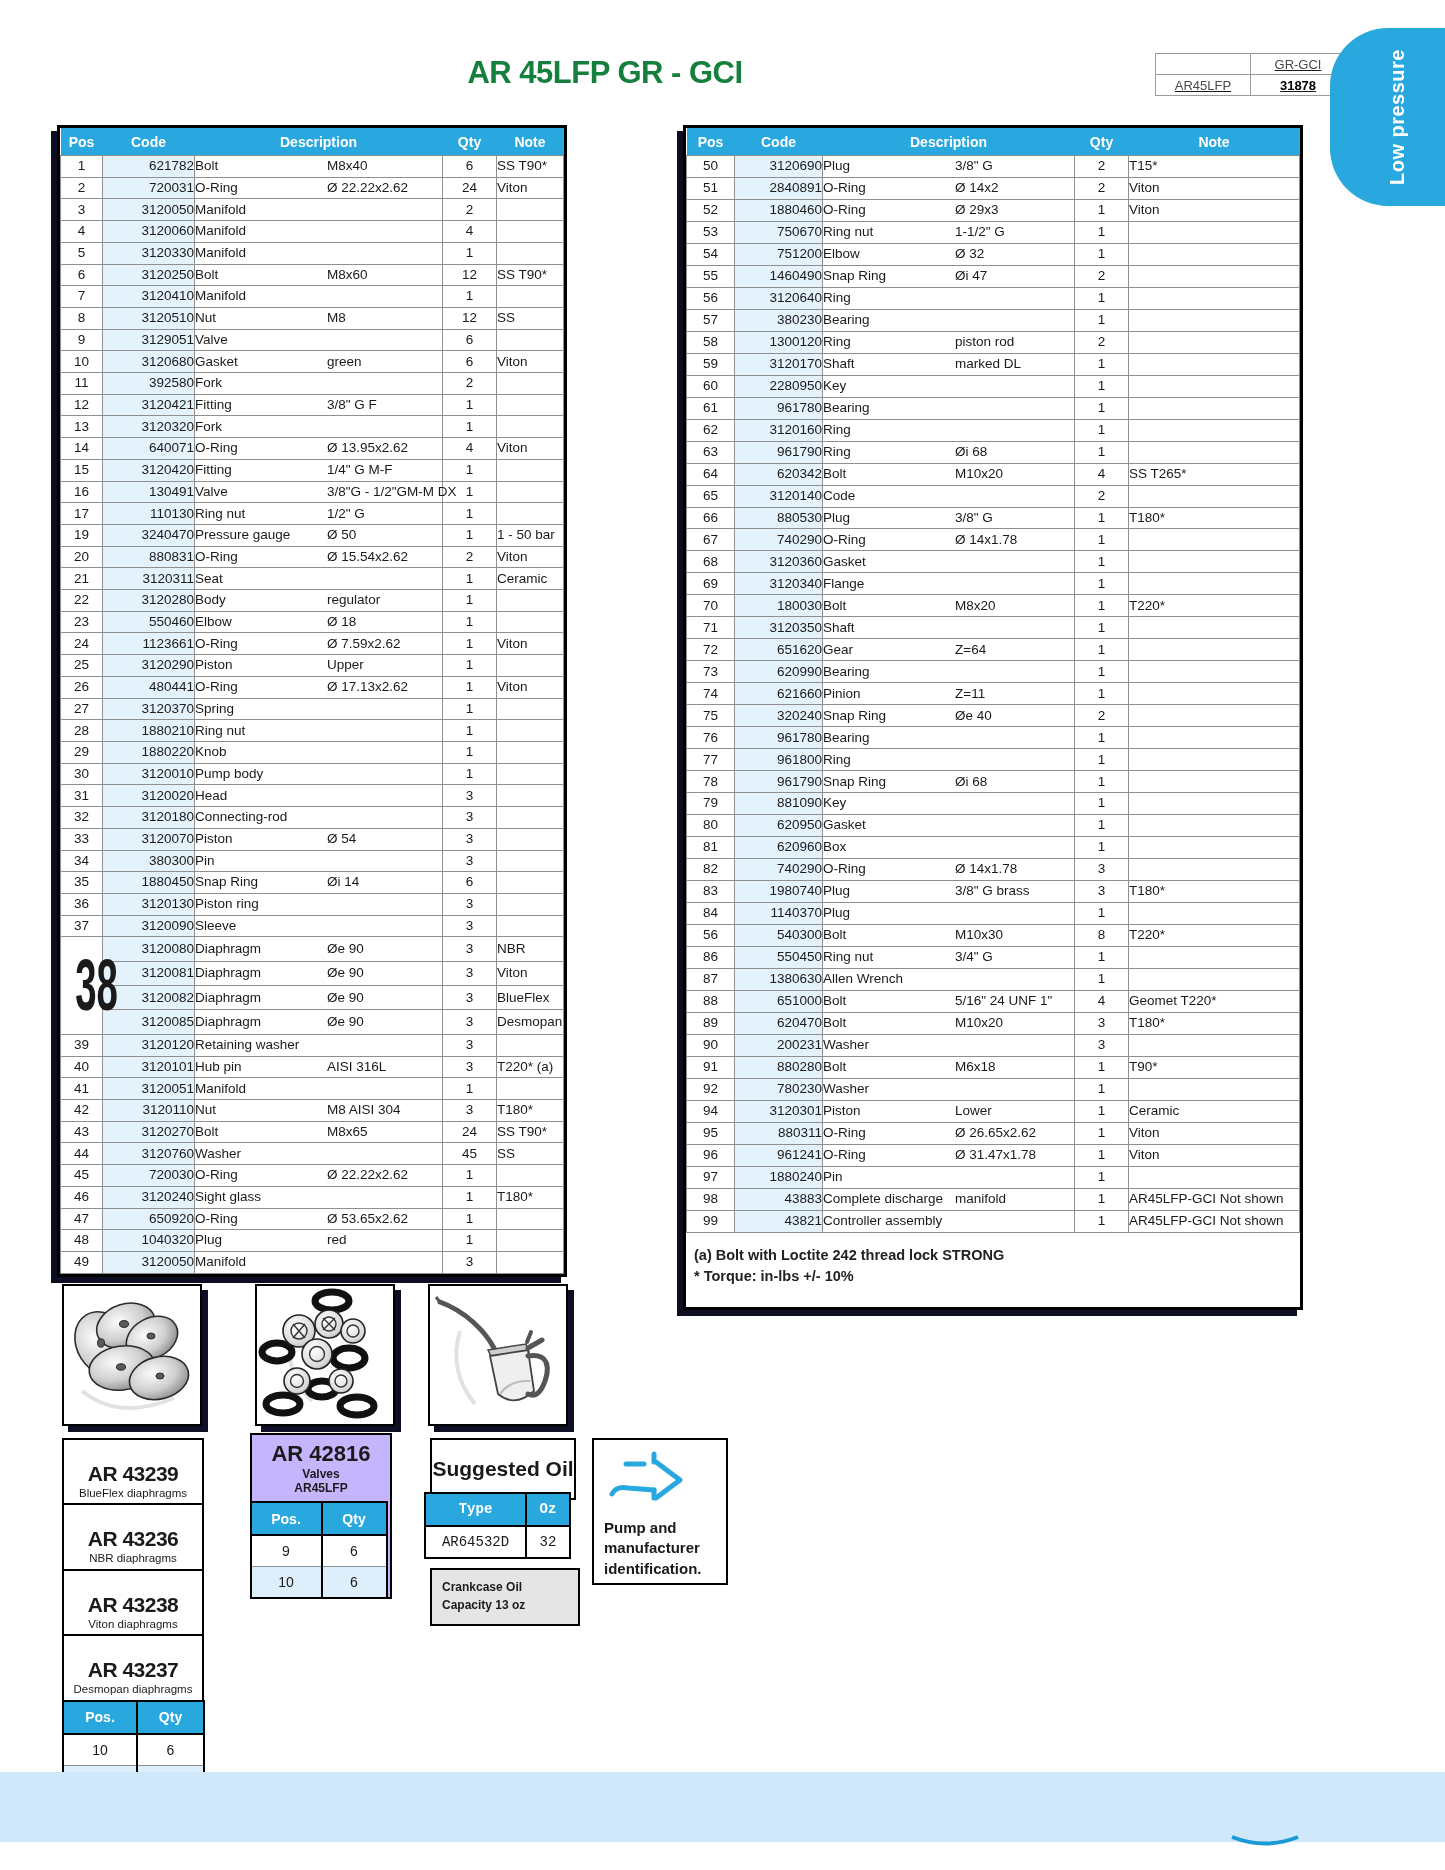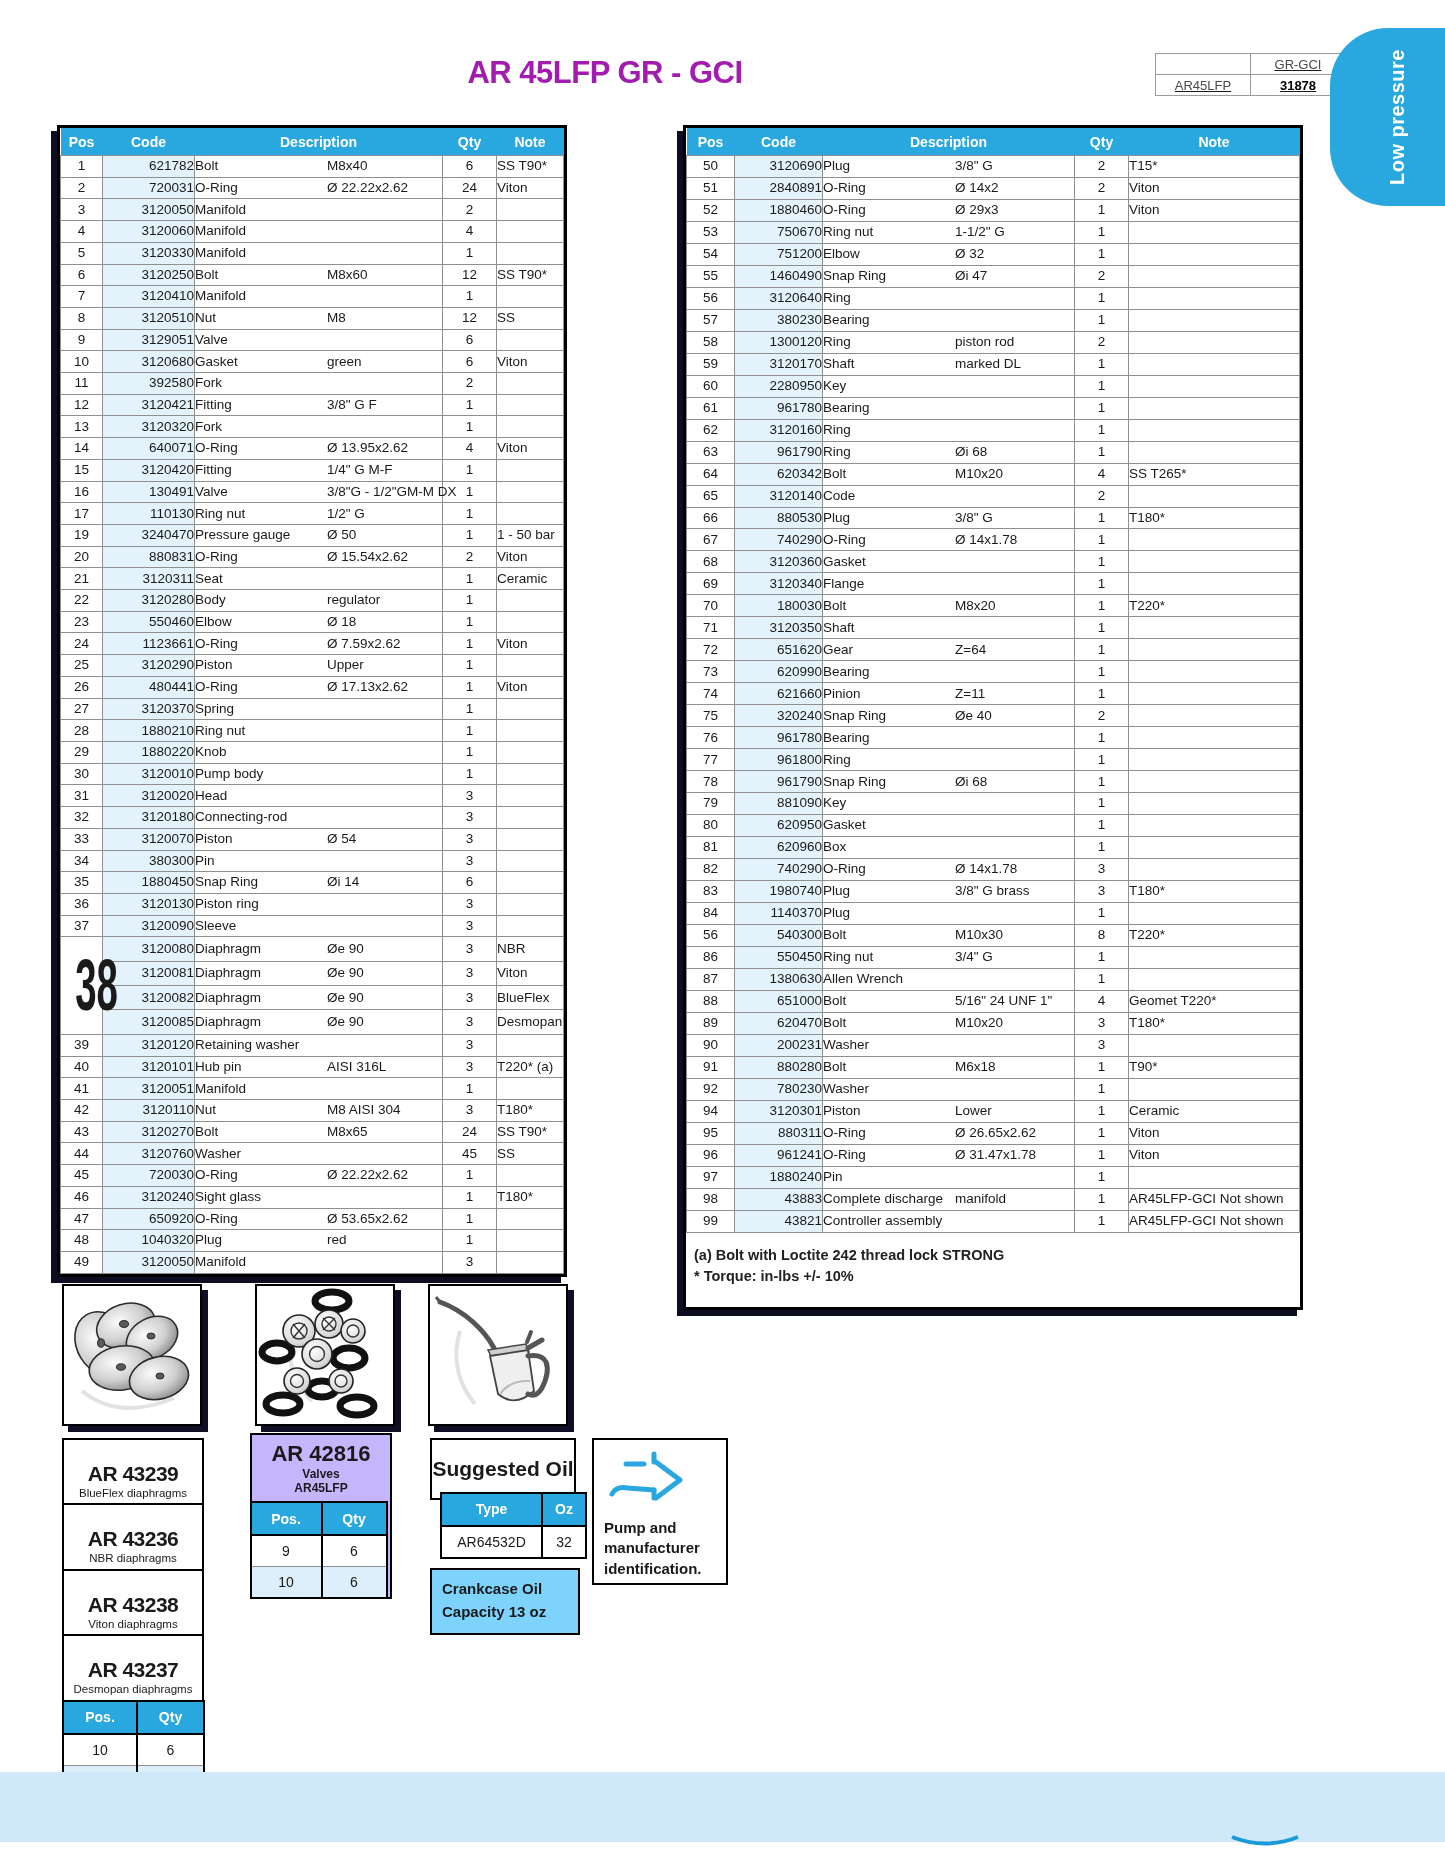--- a/index.html
+++ b/index.html
@@ -1,21 +1,21 @@
 <!DOCTYPE html>
 <html><head>
 <meta charset="utf-8">
 <style>
   html,body{margin:0;padding:0;}
   body{width:1445px;height:1870px;position:relative;background:#fff;overflow:hidden;
        font-family:"Liberation Sans",sans-serif;color:#1a1a1a;}
   .abs{position:absolute;}
   
   .title{top:55px;left:0;width:1210px;text-align:center;font-size:31px;font-weight:800;
-         letter-spacing:-0.5px;color:#a21caf;}
+         letter-spacing:-0.5px;color:#15803d;}
   .refbox{top:53px;left:1155px;border-collapse:collapse;text-decoration:underline;}
   .refbox td{border:1.5px solid #9b9b9b;width:86px;height:20px;text-align:center;
              font-size:13px;color:#4a4a4a;padding:0 4px;}
   .refbox td.bold{font-weight:800;color:#000;}
   
   .side-tab{top:28px;left:1330px;width:135px;height:178px;background:#29a8e0;
             border-radius:58px 0 0 58px;display:flex;align-items:center;justify-content:center;}
   .side-tab span{writing-mode:vertical-rl;transform:rotate(180deg);color:#fff;font-weight:800;
                  font-size:20px;letter-spacing:0.5px;}
   
@@ -53,23 +53,23 @@
   table.mini td+td{border-left:2.5px solid #000;}
   table.mini tr.tint td{background:#ddeffa;}
   table.mini{border:2.5px solid #000;}
   .valves-box{left:250px;top:1433px;width:138px;border:2.5px solid #000;background:#c4b5fd;text-align:center;
               padding-top:6px;}
   .valves-box .l1{font-size:22px;font-weight:800;}
   .valves-box .l2,.valves-box .l3{font-size:12px;font-weight:700;}
   .valves-box table.mini{margin:6px -2.5px -2.5px -2.5px;width:138px;}
   .oil-title{left:430px;top:1438px;width:142px;height:58px;border:2.5px solid #000;background:#fff;
              display:flex;align-items:center;justify-content:center;font-size:21px;font-weight:800;}
-  .oil-table{left:440px;top:1494px;}
-  .crank-box{left:430px;top:1568px;width:130px;border:2.5px solid #000;background:#7dd3fc;
-             font-size:15px;font-weight:600;padding:8px 6px 10px 10px;line-height:1.5;}
+  .oil-table{left:424px;top:1494px;font-family:Liberation Mono, monospace;}
+  .crank-box{left:430px;top:1568px;width:130px;border:2.5px solid #000;background:#e5e5e5;
+             font-size:12px;font-weight:600;padding:8px 6px 10px 10px;line-height:1.5;}
   .arrow-box{left:592px;top:1438px;width:132px;height:143px;border:2.5px solid #000;background:#fff;
              padding:0;}
   .arrow-box .txt{font-size:15px;font-weight:600;line-height:1.35;padding:2px 0 0 10px;}
   
   .bottom-bar{left:0;top:1772px;width:1445px;height:70px;background:#cfe9fa;}
   .kit-col1{left:62px;top:1284px;}
   .kit-col2{left:255px;top:1284px;}
   .kit-col3{left:428px;top:1284px;}
   .labels1{left:62px;top:1440px;}
 </style>

